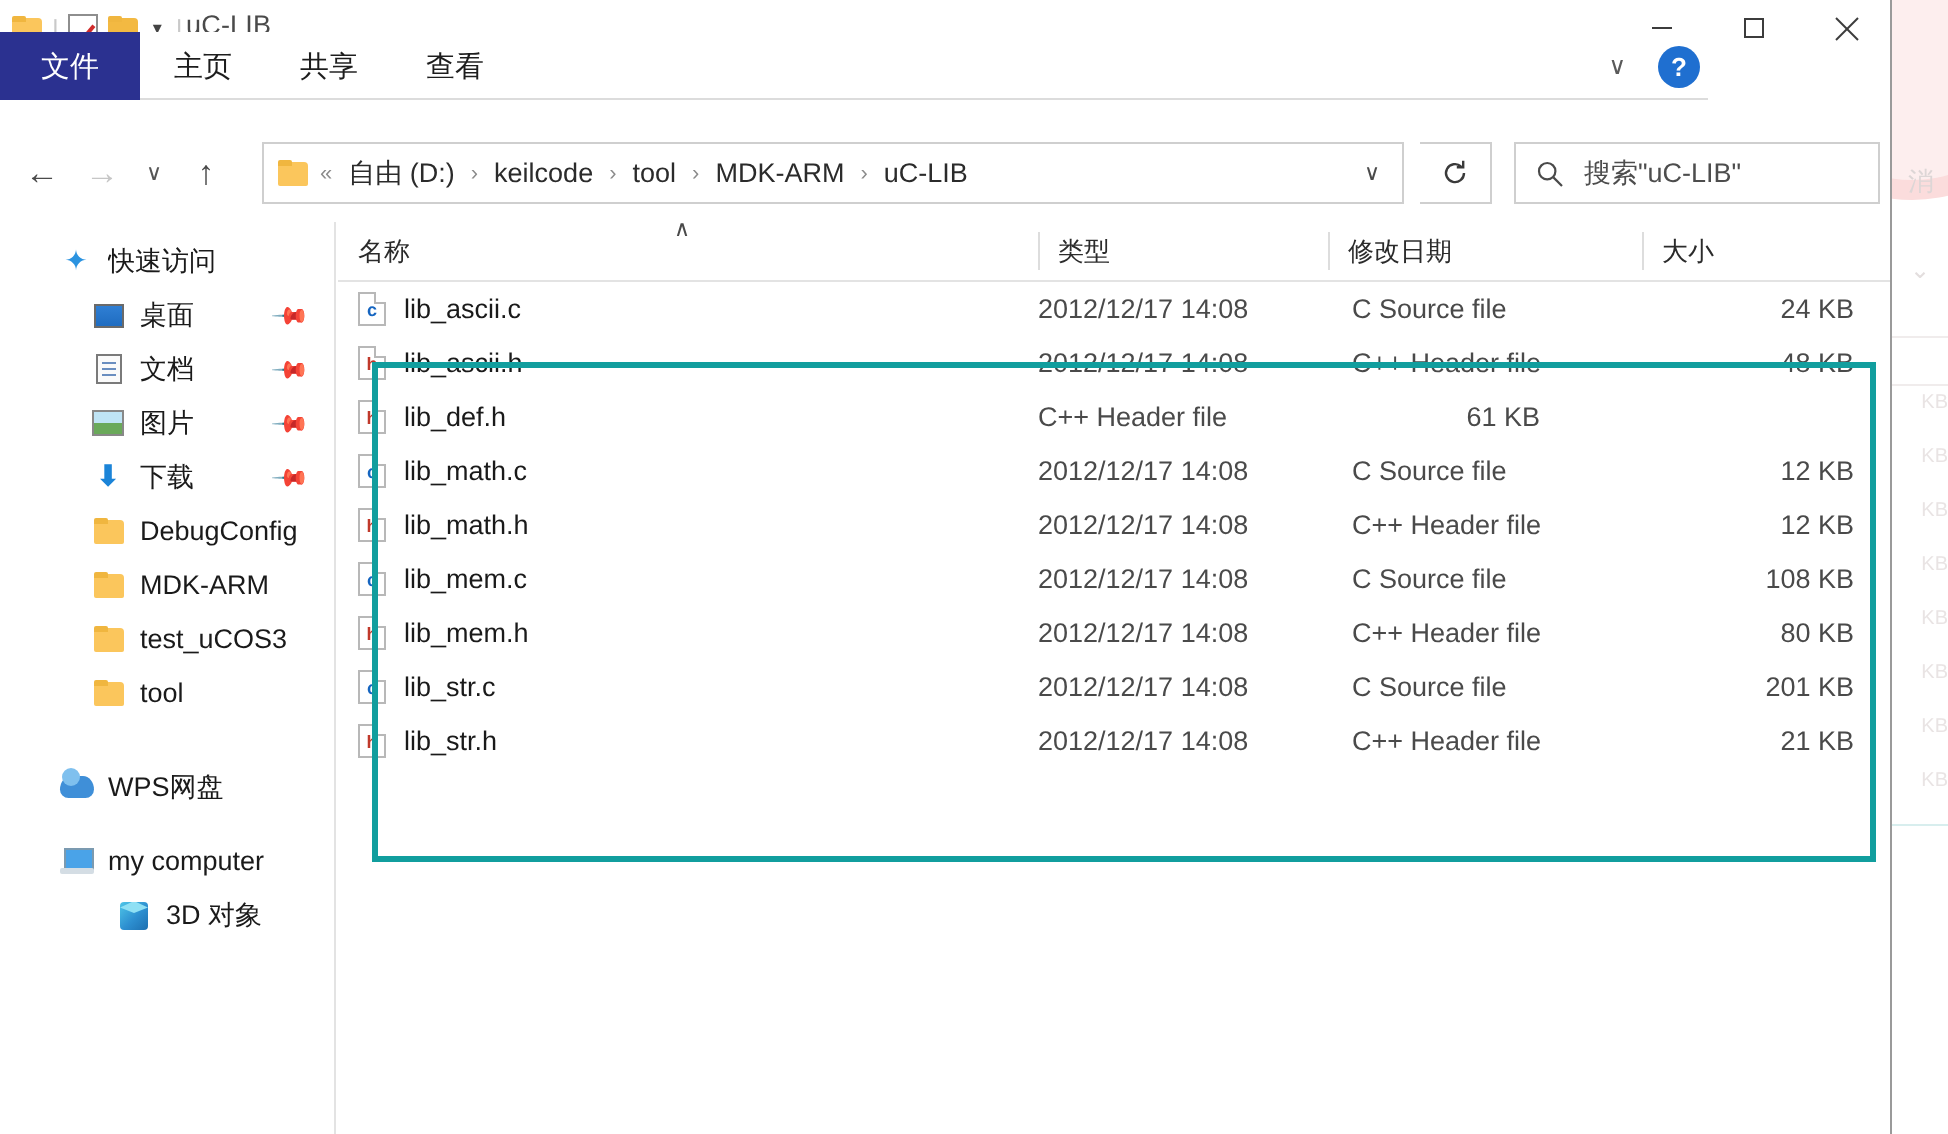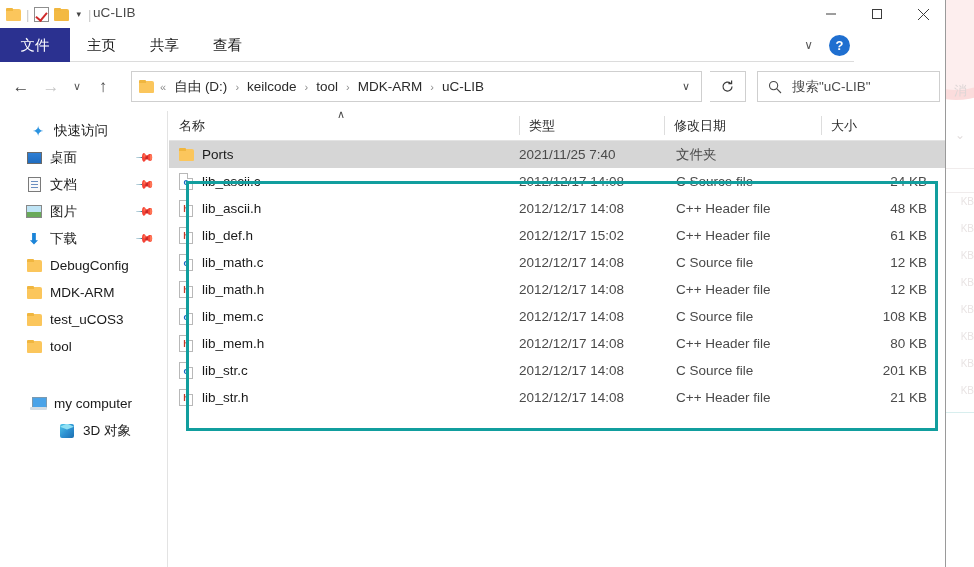--- a/index.html
+++ b/index.html
@@ -148,21 +148,21 @@
     display: flex;
     align-items: center;
     justify-content: center;
     color: #3c3c3c;
   }
   .win-btn svg { display: block; }
 
   
   .ribbon {
     position: absolute;
-    left: 0; top: 28px;
+    left: 0; top: 16px;
     width: 854px; height: 34px;
     background: #ffffff;
     border-bottom: 1px solid #dcdcdc;
   }
   .tabs {
     position: absolute;
     left: 0; top: 0;
     display: flex;
     height: 34px;
     align-items: stretch;
@@ -306,21 +306,21 @@
   .nav-item .lbl { overflow: hidden; }
   .nav-item .ico {
     width: 18px; height: 18px;
     margin-right: 7px;
     flex: none;
     display: flex;
     align-items: center;
     justify-content: center;
   }
   .nav-item.lvl0 { padding-left: 29px; }
-  .nav-item.lvl1 { padding-left: 25px; }
+  .nav-item.lvl1 { padding-left: 45px; }
   .nav-item.lvl2 { padding-left: 58px; }
   .nav-item .pin {
     position: absolute;
     right: 14px;
     color: #9a9a9a;
     font-size: 12px;
     transform: rotate(45deg);
   }
   .grp-gap { height: 10px; }
 
@@ -716,20 +716,26 @@
           <span class="folder-ico"></span>
         </span>
       <span class="lbl">tool</span>
     </div>
 
     <div class="grp-gap"></div>
 
 
     <div class="grp-gap"></div>
 
+    <div class="nav-item lvl0">
+      <span class="ico">
+          <span class="ico-cloud-wps"></span>
+        </span>
+      <span class="lbl">WPS网盘</span>
+    </div>
 
     <div class="grp-gap"></div>
 
     <div class="nav-item lvl0">
       <span class="ico">
           <span class="ico-pc"></span>
         </span>
       <span class="lbl">my computer</span>
     </div>
 
@@ -748,29 +754,20 @@
     <div class="col-headers">
       <div class="sort-arrow">∧</div>
       <div class="ch c-name">名称</div>
       <div class="ch c-type">类型</div>
       <div class="ch c-date">修改日期</div>
       <div class="ch c-size">大小</div>
     </div>
 
     <div class="rows">
 
-      <div class="row selected">
-        <div class="cell-name">
-          <span class="folder-ico row-f"></span>
-          <span>Ports</span>
-        </div>
-        <div class="cell-date">2021/11/25 7:40</div>
-        <div class="cell-type">文件夹</div>
-        <div class="cell-size"></div>
-      </div>
 
       <div class="row">
         <div class="cell-name">
           <span class="file-ico c">c</span>
           <span>lib_ascii.c</span>
         </div>
         <div class="cell-date">2012/12/17 14:08</div>
         <div class="cell-type">C Source file</div>
         <div class="cell-size">24 KB</div>
       </div>
@@ -783,21 +780,20 @@
         <div class="cell-date">2012/12/17 14:08</div>
         <div class="cell-type">C++ Header file</div>
         <div class="cell-size">48 KB</div>
       </div>
 
       <div class="row">
         <div class="cell-name">
           <span class="file-ico h">h</span>
           <span>lib_def.h</span>
         </div>
-        <div class="cell-date">2012/12/17 15:02</div>
         <div class="cell-type">C++ Header file</div>
         <div class="cell-size">61 KB</div>
       </div>
 
       <div class="row">
         <div class="cell-name">
           <span class="file-ico c">c</span>
           <span>lib_math.c</span>
         </div>
         <div class="cell-date">2012/12/17 14:08</div>

